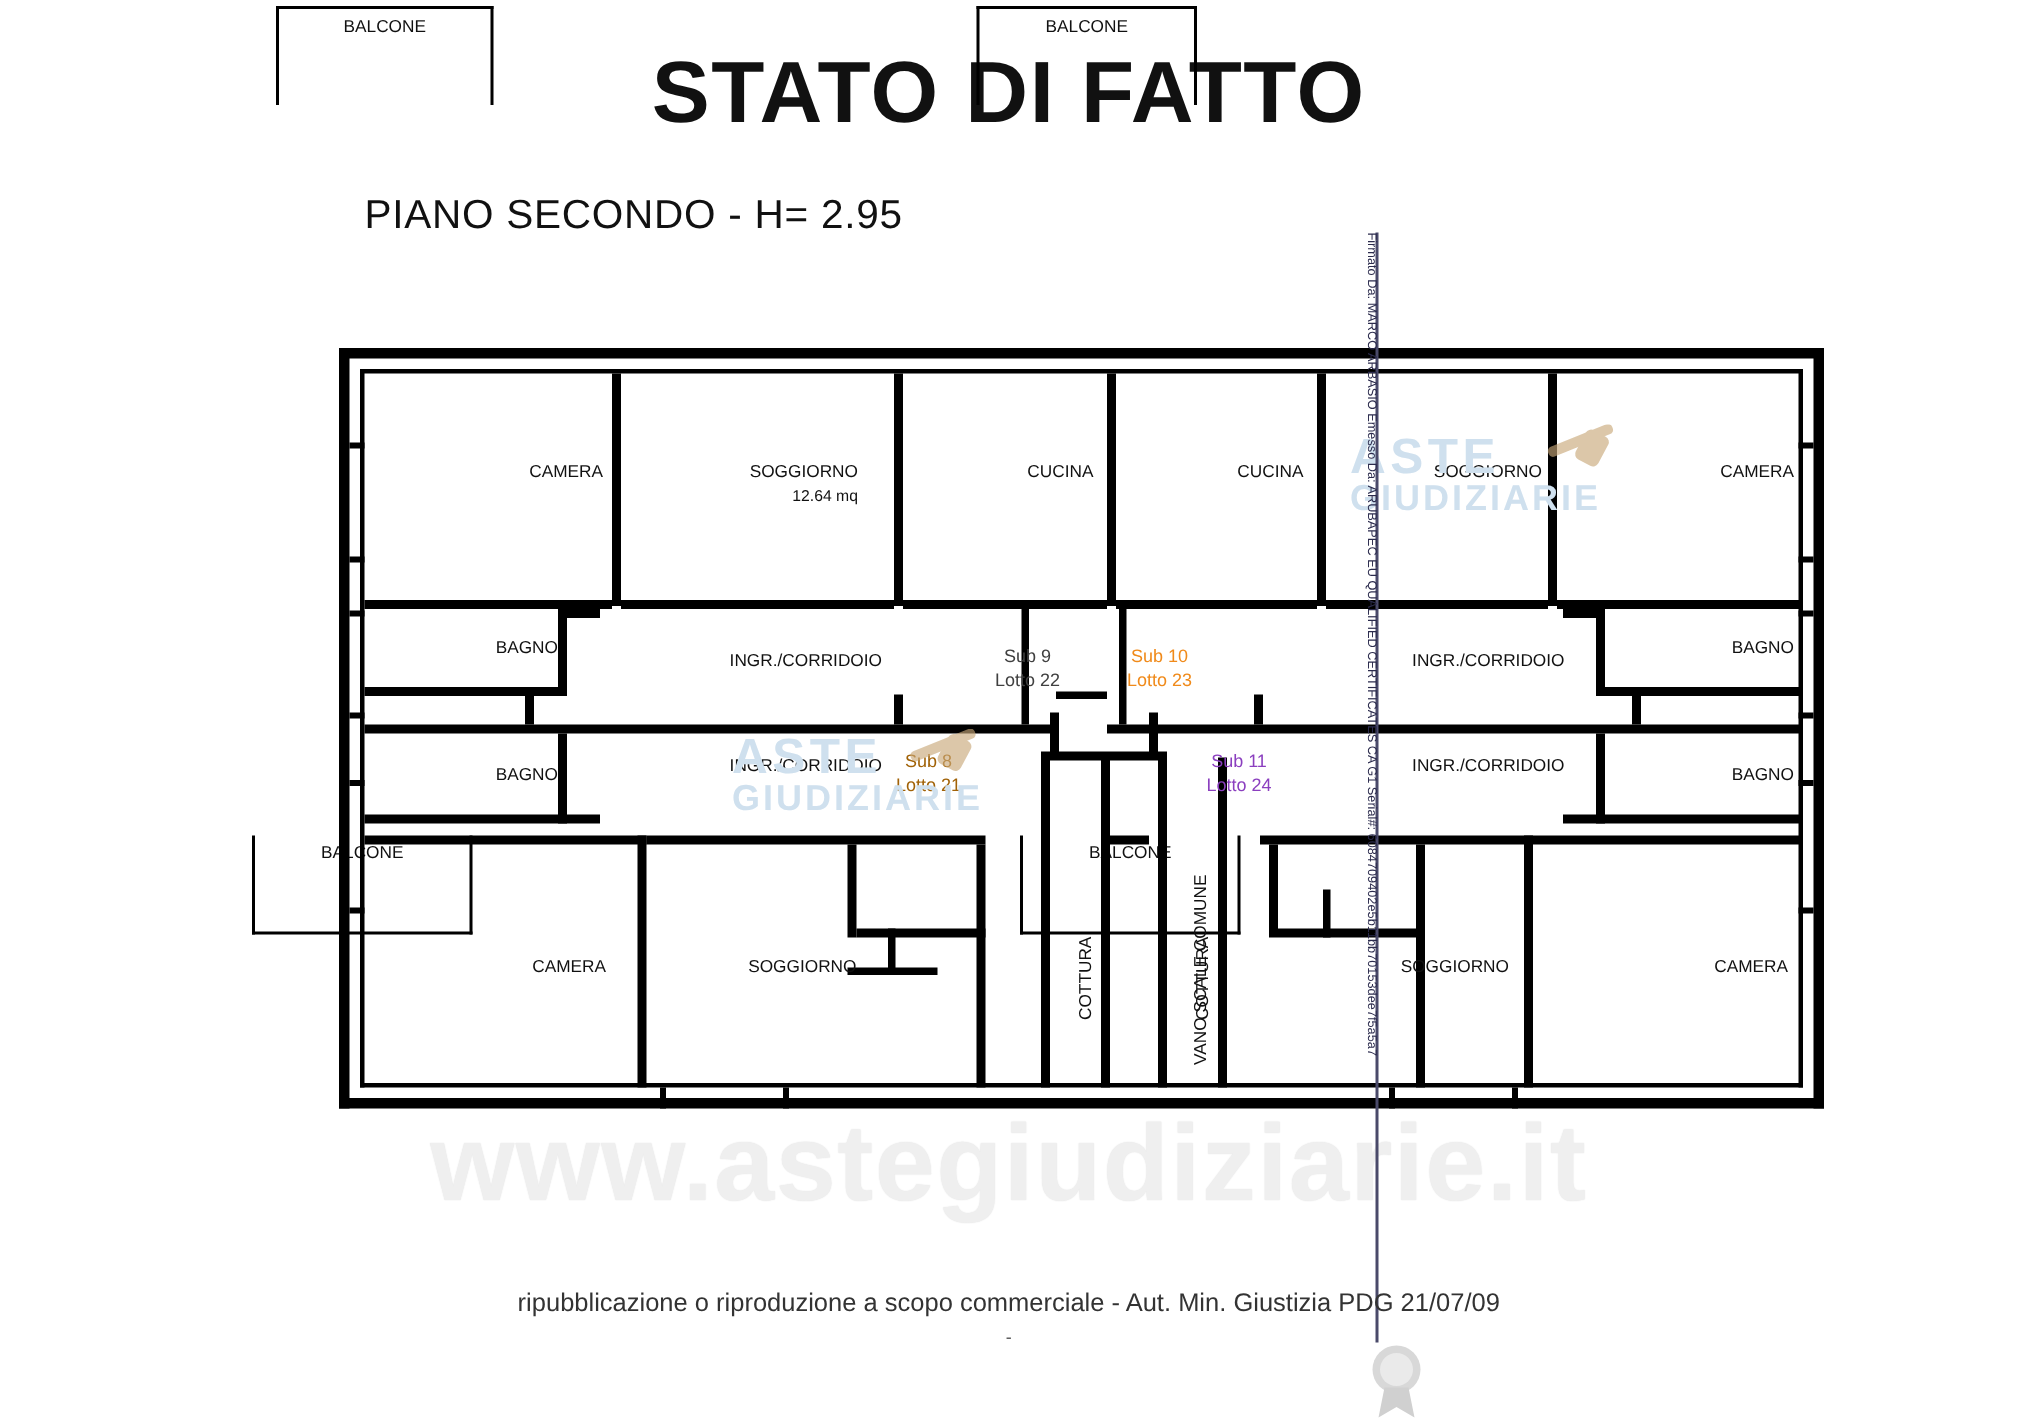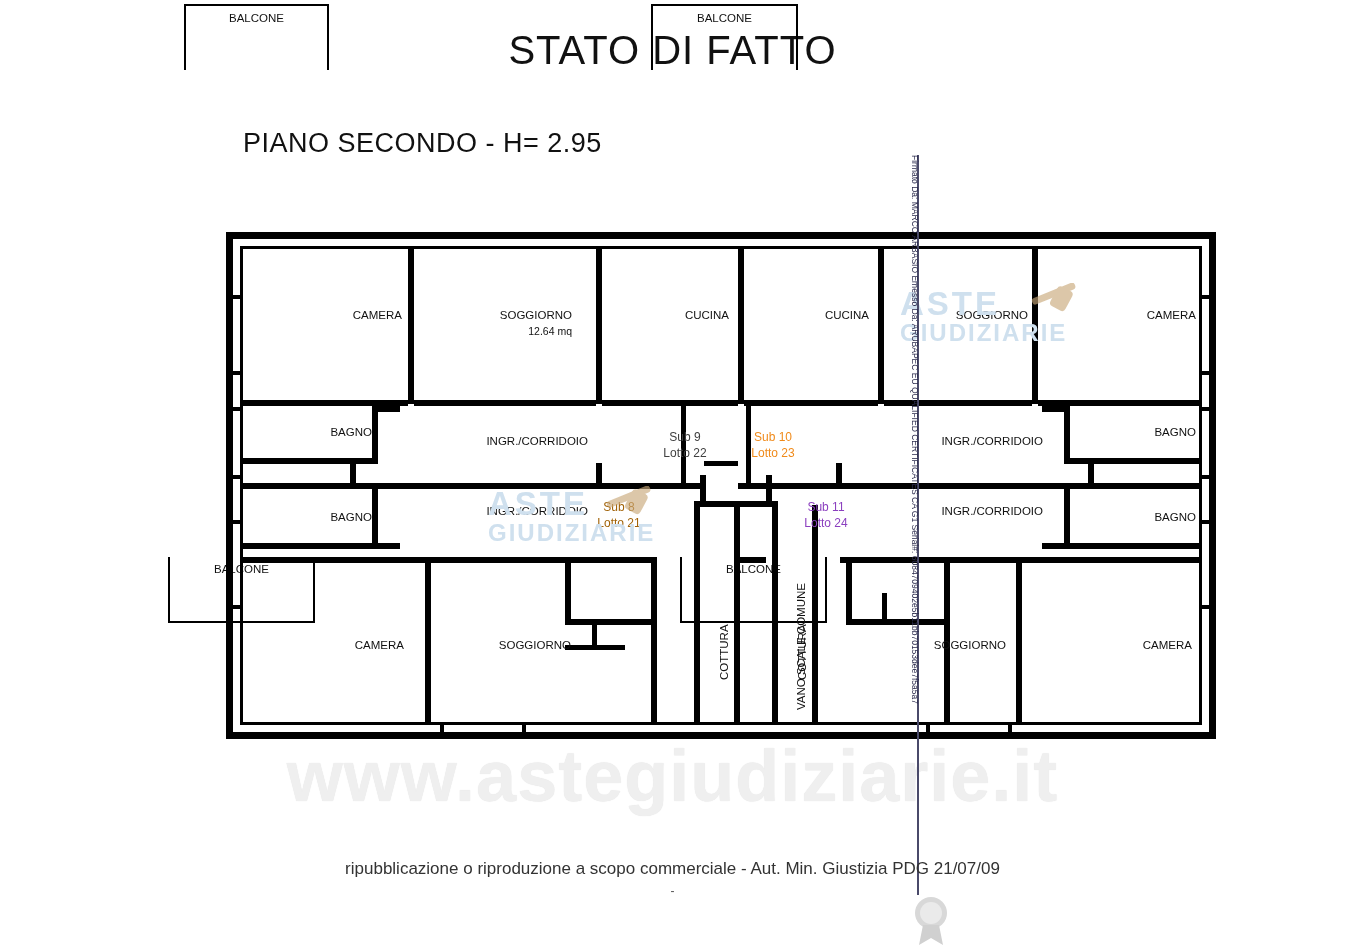--- a/index.html
+++ b/index.html
@@ -5,21 +5,21 @@
   html,body{margin:0;padding:0;}
   body{
     width:1345px;height:951px;background:#fff;
     font-family:"Liberation Sans", sans-serif;
     color:#111;position:relative;overflow:hidden;
   }
   #sheet{position:absolute;inset:0;}
 
   .title{
     position:absolute;left:0;right:0;top:28px;text-align:center;
-    font-size:40px;font-weight:400;letter-spacing:1px;
+    font-size:58px;font-weight:700;letter-spacing:1px;
   }
   .subtitle{
     position:absolute;left:243px;top:128px;
     font-size:27px;letter-spacing:.5px;
   }
 
   
   #plan{position:absolute;left:226px;top:175px;width:990px;height:625px;}
   .wall{position:absolute;background:#000;}
   .room{

